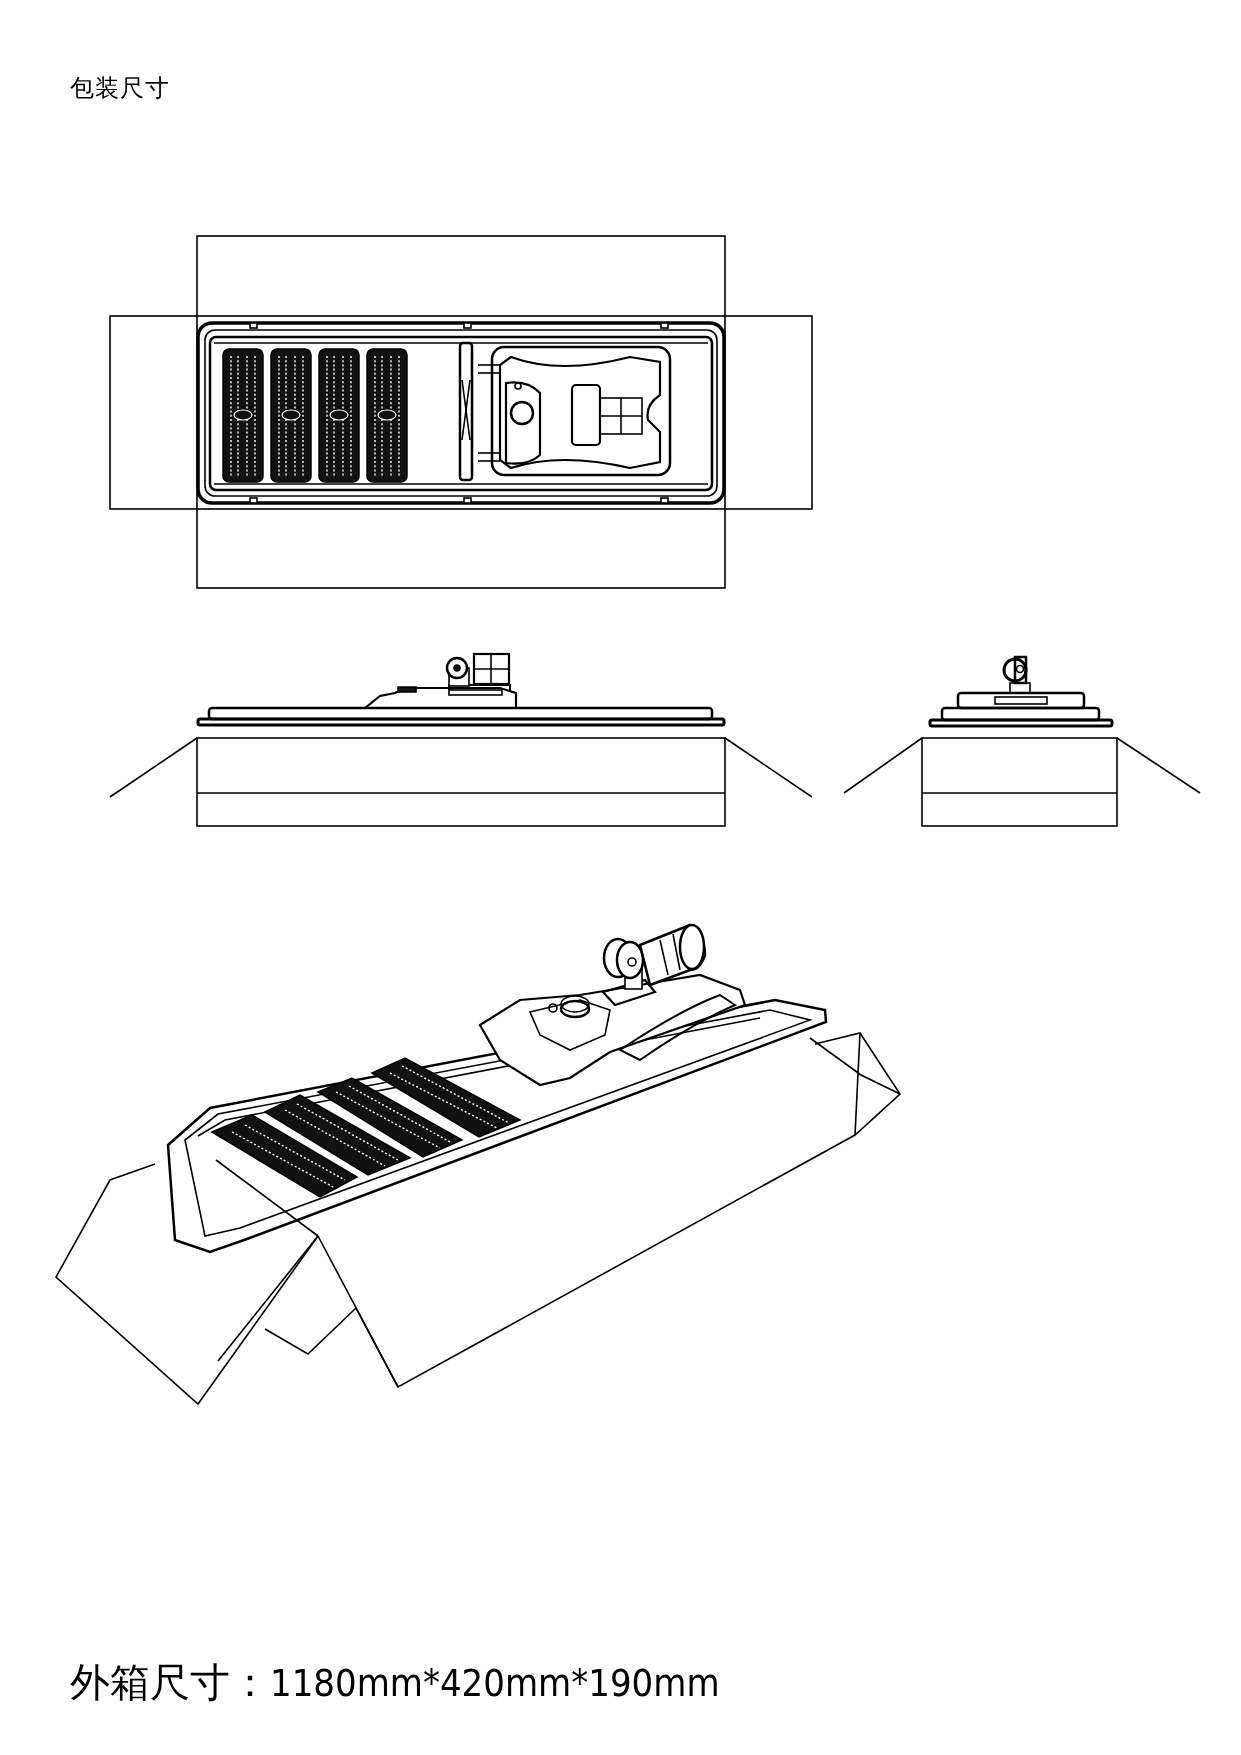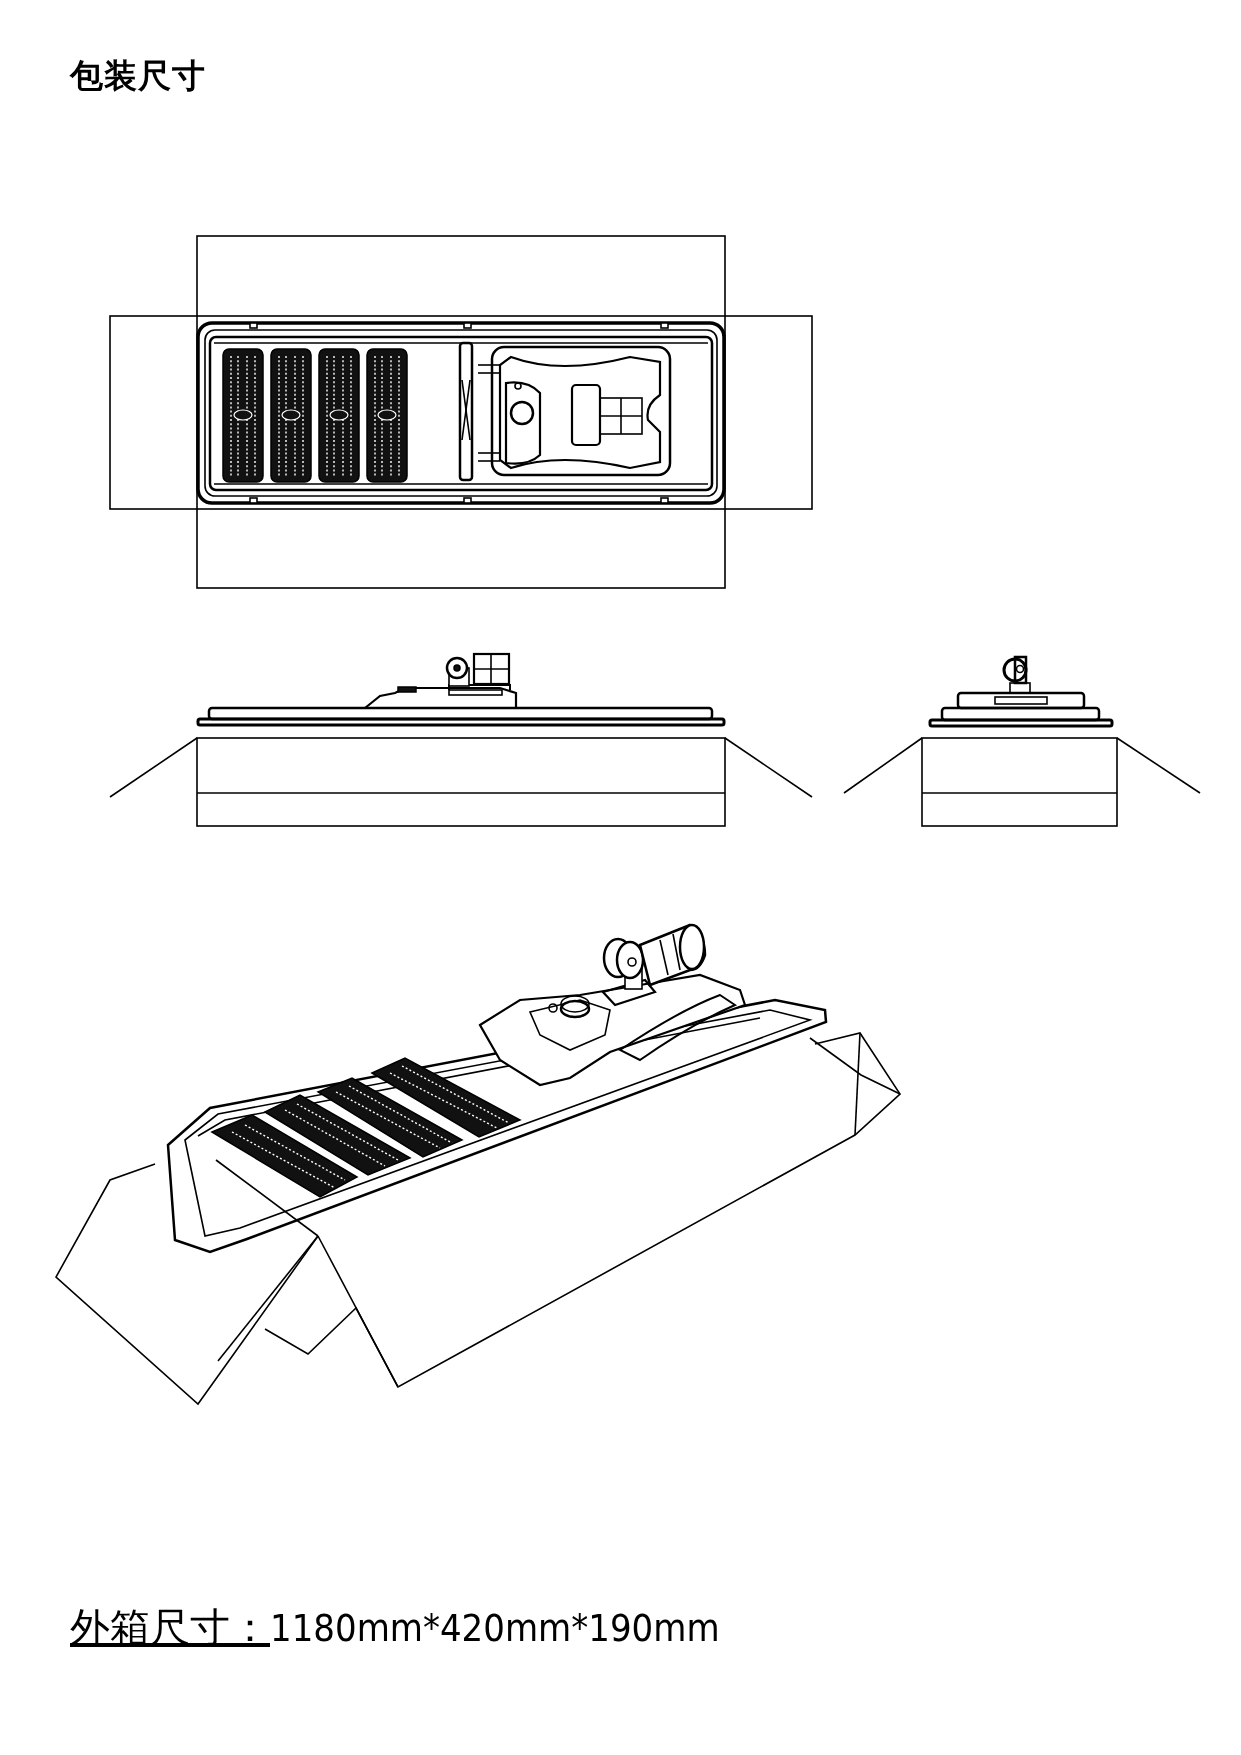--- a/index.html
+++ b/index.html
@@ -1,19 +1,19 @@
 <!DOCTYPE html>
 <html><head>
 <meta charset="utf-8">
 <style>
   html, body { margin: 0; padding: 0; background: #ffffff; }
   body { width: 1241px; height: 1755px; position: relative; overflow: hidden;
          font-family: "DejaVu Sans", "Liberation Sans", sans-serif; color: #000; }
-  .title { position: absolute; left: 70px; top: 54px; font-size: 33px; letter-spacing: 1px; font-weight: bold; }
-  .footer { position: absolute; left: 70px; top: 1600px; font-size: 40px; white-space: nowrap; text-decoration: underline; }
+  .title { position: absolute; left: 70px; top: 72px; font-size: 24px; letter-spacing: 1px; }
+  .footer { position: absolute; left: 70px; top: 1655px; font-size: 40px; white-space: nowrap; }
   .footer .dims { font-family: "DejaVu Sans", sans-serif; font-size: 37px; letter-spacing: 0px; transform: scaleX(0.92); display: inline-block; transform-origin: left center; }
   svg.drawing { position: absolute; left: 0; top: 0; }
   .ln { fill: none; stroke: #000; stroke-width: 1.6; }
   .thk { fill: none; stroke: #000; stroke-width: 3; }
   .blk { fill: #111; stroke: #000; stroke-width: 1.5; }
   .wht { fill: #fff; stroke: #000; stroke-width: 1.6; }
   .dots { fill: none; stroke: #fff; stroke-width: 1.4; stroke-dasharray: 2 2.2; }
 </style>
 </head>
 <body>

